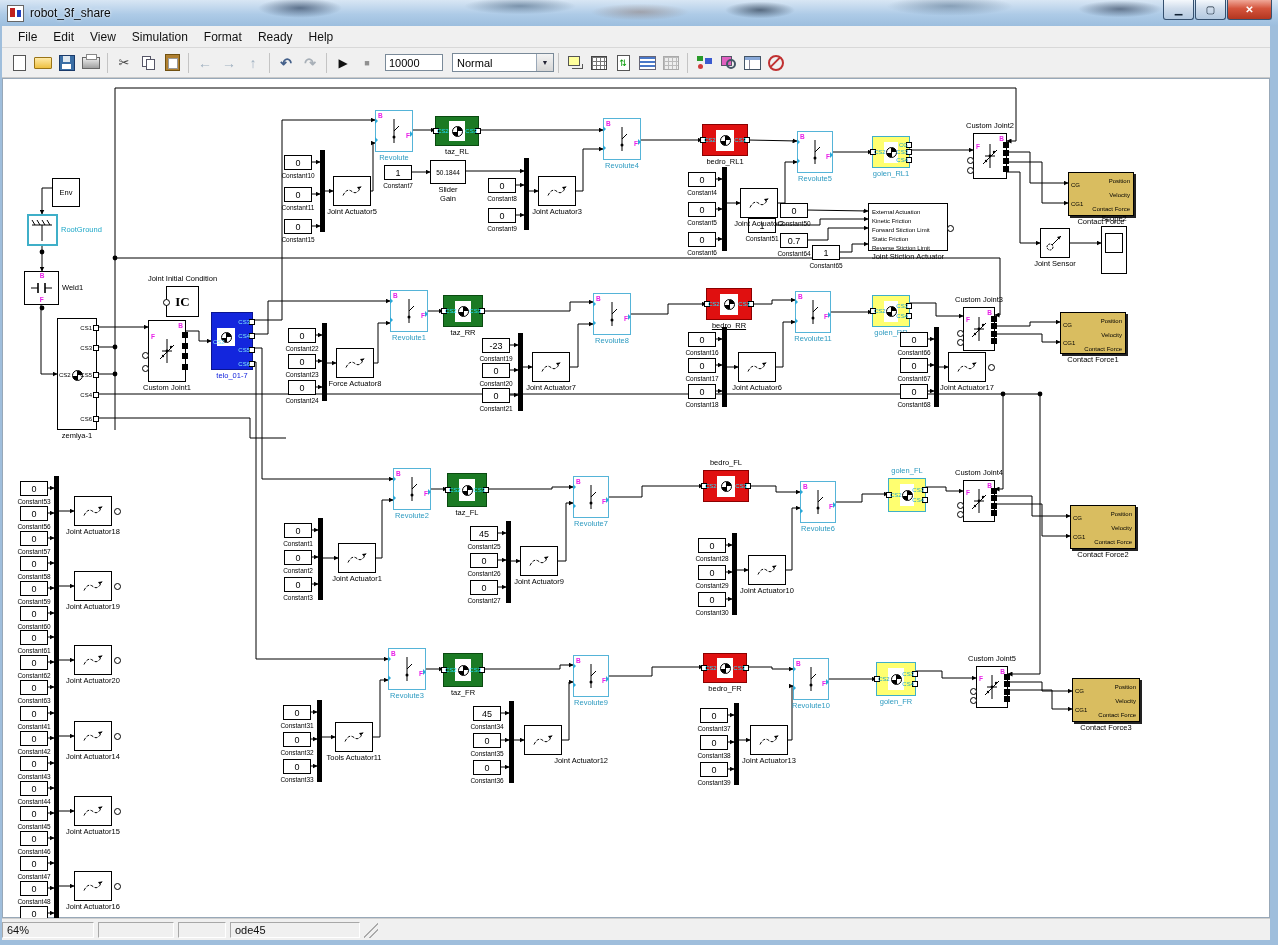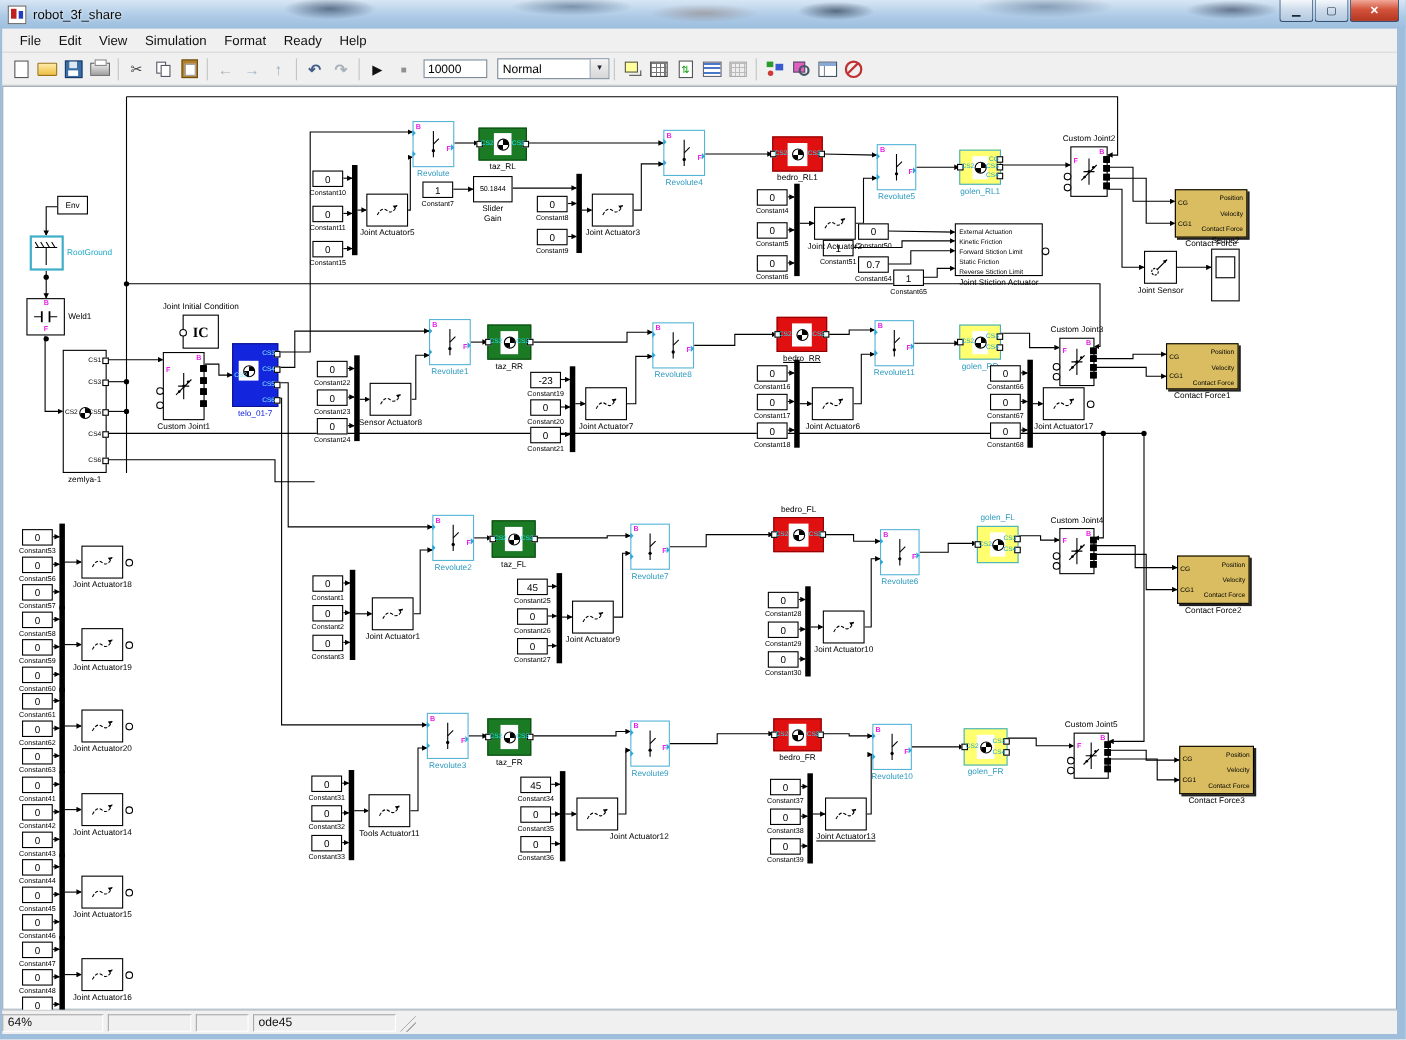--- a/index.html
+++ b/index.html
@@ -362,21 +362,21 @@
     <polyline points="788,740 792,740 792,686 793,686" fill="none" stroke="#000" stroke-width="1" marker-end="url(#arr)"></polyline>
     <circle cx="42" cy="252" r="2.4" fill="#000"></circle>
     <circle cx="42" cy="308" r="2.4" fill="#000"></circle>
     <circle cx="115" cy="258" r="2.4" fill="#000"></circle>
     <circle cx="1003" cy="394" r="2.4" fill="#000"></circle>
     <circle cx="1040" cy="394" r="2.4" fill="#000"></circle>
     <circle cx="115" cy="347" r="2.4" fill="#000"></circle>
     <circle cx="115" cy="374" r="2.4" fill="#000"></circle>
   </svg>
 <div id="stage">
-    <div class="blk plain" style="left: 52px; top: 178px; width: 28px; height: 17px;">
+    <div class="blk plain" style="left: 52px; top: 178px; width: 28px; height: 29px;">
       <span class="cv" style="font-size:7.5px">Env</span>
     </div>
     <div class="blk ground" style="left: 27px; top: 214px; width: 31px; height: 32px; border-color: rgb(63, 175, 200); border-width: 2px;"><svg width="26" height="27">
         <line x1="3" y1="9" x2="23" y2="9" stroke="#000"></line>
         <line x1="6" y1="9" x2="3" y2="4" stroke="#000"></line>
         <line x1="11" y1="9" x2="8" y2="4" stroke="#000"></line>
         <line x1="16" y1="9" x2="13" y2="4" stroke="#000"></line>
         <line x1="21" y1="9" x2="18" y2="4" stroke="#000"></line>
         <line x1="13" y1="9" x2="13" y2="25" stroke="#000"></line>
       </svg></div>
@@ -941,21 +941,21 @@
       <span class="cv">0</span>
     </div>
     <div class="clabel" style="left: 270px; top: 397px;">Constant24</div>
     <div class="blk mux" style="left: 322px; top: 323px; width: 5px; height: 78px;"></div>
     <div class="blk actuator" style="left: 336px; top: 348px; width: 38px; height: 30px;">
       <svg width="24" height="17" style="position:absolute;left:50%;top:50%;transform:translate(-50%,-50%)">
         <path d="M3,13 Q7,5 12,9 T21,4" fill="none" stroke="#000" stroke-dasharray="3,1.5"></path>
         <path d="M21,4 l-4,0.5 2,2.8 z" fill="#000"></path>
       </svg>
     </div>
-    <div class="blabel" style="left: 290px; top: 380px;">Sensor Actuator8</div>
+    <div class="blabel" style="left: 290px; top: 380px;">Force Actuator8</div>
     <div class="blk const" style="left: 482px; top: 338px; width: 28px; height: 15px;">
       <span class="cv">-23</span>
     </div>
     <div class="clabel" style="left: 464px; top: 355px;">Constant19</div>
     <div class="blk const" style="left: 482px; top: 363px; width: 28px; height: 15px;">
       <span class="cv">0</span>
     </div>
     <div class="clabel" style="left: 464px; top: 380px;">Constant20</div>
     <div class="blk const" style="left: 482px; top: 388px; width: 28px; height: 15px;">
       <span class="cv">0</span>
@@ -1122,21 +1122,21 @@
       <span class="cv">0</span>
     </div>
     <div class="clabel" style="left: 682px; top: 779px;">Constant39</div>
     <div class="blk mux" style="left: 734px; top: 703px; width: 5px; height: 82px;"></div>
     <div class="blk actuator" style="left: 750px; top: 725px; width: 38px; height: 30px;">
       <svg width="24" height="17" style="position:absolute;left:50%;top:50%;transform:translate(-50%,-50%)">
         <path d="M3,13 Q7,5 12,9 T21,4" fill="none" stroke="#000" stroke-dasharray="3,1.5"></path>
         <path d="M21,4 l-4,0.5 2,2.8 z" fill="#000"></path>
       </svg>
     </div>
-    <div class="blabel" style="left: 704px; top: 757px; text-decoration: underline;">Joint Actuator13</div>
+    <div class="blabel" style="left: 704px; top: 757px;">Joint Actuator13</div>
     <div class="blk const" style="left: 20px; top: 481px; width: 28px; height: 15px;">
       <span class="cv">0</span>
     </div>
     <div class="clabel" style="left: 2px; top: 498px;">Constant53</div>
     <div class="blk const" style="left: 20px; top: 506px; width: 28px; height: 15px;">
       <span class="cv">0</span>
     </div>
     <div class="clabel" style="left: 2px; top: 523px;">Constant56</div>
     <div class="blk const" style="left: 20px; top: 531px; width: 28px; height: 15px;">
       <span class="cv">0</span>

